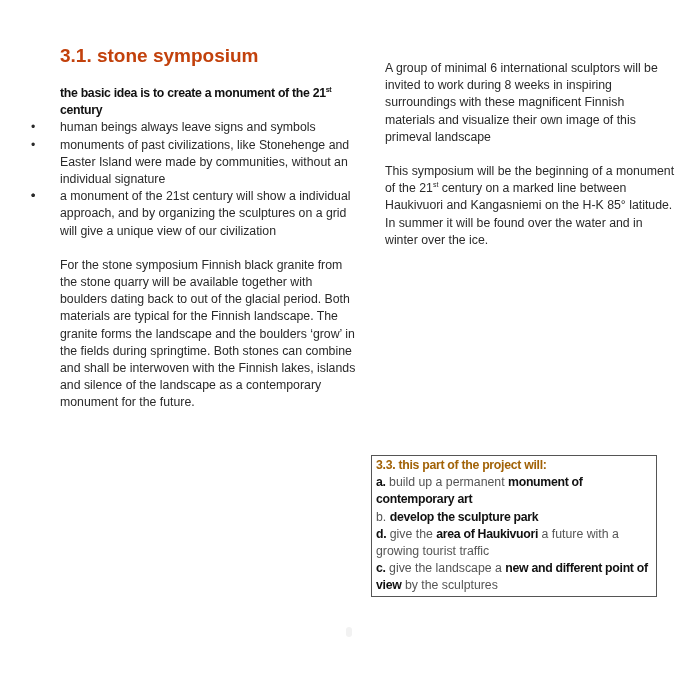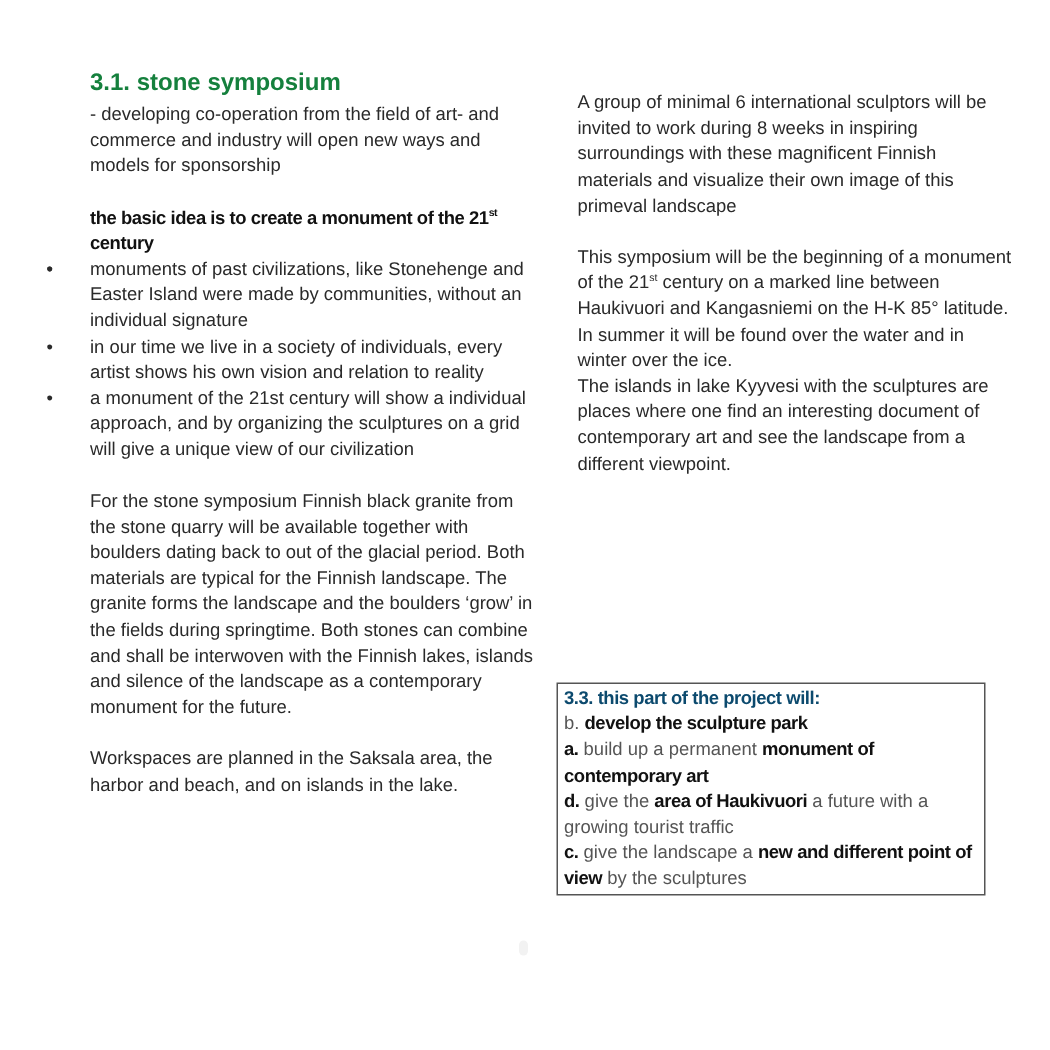--- a/index.html
+++ b/index.html
@@ -1,66 +1,63 @@
 <!DOCTYPE html>
 <html><head>
 <meta charset="utf-8">
 <style>
   html, body { margin: 0; padding: 0; background: #ffffff; }
   body { width: 700px; height: 700px; position: relative; overflow: hidden;
          font-family: "Liberation Sans", "DejaVu Sans", sans-serif; color: #2a2a2a; }
   .col { position: absolute; font-size: 12.3px; line-height: 17.2px; }
   .left { left: 60px; top: 45px; width: 302px; }
   .right { left: 385px; top: 60px; width: 290px; }
-  h1 { font-size: 16px; font-weight: bold; margin: 0 0 1px 0; line-height: 22px; color: #15803d; }
+  h1 { font-size: 19px; font-weight: bold; margin: 0 0 1px 0; line-height: 22px; color: #c2410c; }
   p { margin: 0; }
   .gap { height: 17px; }
   .subhead { font-weight: bold; color: #111; letter-spacing: -0.3px; }
   sup { font-size: 7px; line-height: 0; vertical-align: 5px; }
   ul { margin: 0; padding: 0; list-style: none; }
   ul li { position: relative; }
   ul li .bullet { position: absolute; left: -29px; top: 0; }
   .box { position: absolute; left: 371px; top: 455px; width: 276px;
          border: 1.3px solid #555; padding: 1px 4px 1px 4px;
          font-size: 12.3px; line-height: 17.2px; color: #555; }
   .box b, .box .b { font-weight: bold; color: #111; letter-spacing: -0.3px; }
-  .box .title { font-weight: bold; color: #0c4a6e; letter-spacing: -0.3px; }
+  .box .title { font-weight: bold; color: #a16207; letter-spacing: -0.3px; }
   .smudge { position: absolute; left: 346px; top: 627px; width: 6px; height: 10px;
             background: #f2f2f2; border-radius: 3px; }
 </style>
 </head>
 <body>
 
 <div class="col left">
   <h1>3.1. stone symposium</h1>
-  <p>- developing co-operation from the field of art- and commerce and industry will open new ways and models for sponsorship</p>
   <div class="gap"></div>
   <p class="subhead"><span>the basic idea is to create a monument of the 21</span><sup>st</sup><br><span>century</span></p>
   <ul>
+    <li><span class="bullet">•</span><span>human beings always leave signs and symbols</span></li>
+    <li><span class="bullet">•</span><span>monuments of past civilizations, like Stonehenge and Easter Island were made by communities, without an individual signature</span></li>
     <li><span class="bullet">•</span></li>
-    <li><span class="bullet">•</span><span>monuments of past civilizations, like Stonehenge and Easter Island were made by communities, without an individual signature</span></li>
-    <li><span class="bullet">•</span><span>in our time we live in a society of individuals, every artist shows his own vision and relation to reality</span></li>
     <li><span class="bullet">•</span><span>a monument of the 21st century will show a individual approach, and by organizing the sculptures on a grid will give a unique view of our civilization</span></li>
   </ul>
   <div class="gap"></div>
   <p>For the stone symposium Finnish black granite from the stone quarry will be available together with boulders dating back to out of the glacial period. Both materials are typical for the Finnish landscape. The granite forms the landscape and the boulders ‘grow’ in the fields during springtime. Both stones can combine and shall be interwoven with the Finnish lakes, islands and silence of the landscape as a contemporary monument for the future.</p>
   <div class="gap"></div>
-  <p>Workspaces are planned in the Saksala area, the harbor and beach, and on islands in the lake.</p>
 </div>
 
 <div class="col right">
   <p>A group of minimal 6 international sculptors will be invited to work during 8 weeks in inspiring surroundings with these magnificent Finnish materials and visualize their own image of this primeval landscape</p>
   <div class="gap"></div>
   <p><span>This symposium will be the beginning of a monument of the 21</span><sup>st</sup><span> century on a marked line between Haukivuori and Kangasniemi on the H-K 85° latitude. In summer it will be found over the water and in winter over the ice.</span></p>
-  <p>The islands in lake Kyyvesi with the sculptures are places where one find an interesting document of contemporary art and see the landscape from a different viewpoint.</p>
   <div class="gap"></div>
   <div class="gap"></div>
 </div>
 
 <div class="box">
   <div class="title">3.3. this part of the project will:</div>
+  <div><b>a.</b><span> build up a permanent </span><span class="b">monument of contemporary art</span><span></span></div>
   <div><span>b.</span><span> </span><span class="b">develop the sculpture park</span><span></span></div>
-  <div><b>a.</b><span> build up a permanent </span><span class="b">monument of contemporary art</span><span></span></div>
   <div><b>d.</b><span> give the </span><span class="b">area of Haukivuori</span><span> a future with a growing tourist traffic</span></div>
   <div><b>c.</b><span> give the landscape a </span><span class="b">new and different point of view</span><span> by the sculptures</span></div>
 </div>
 
 <div class="smudge"></div>
 
 </body></html>

